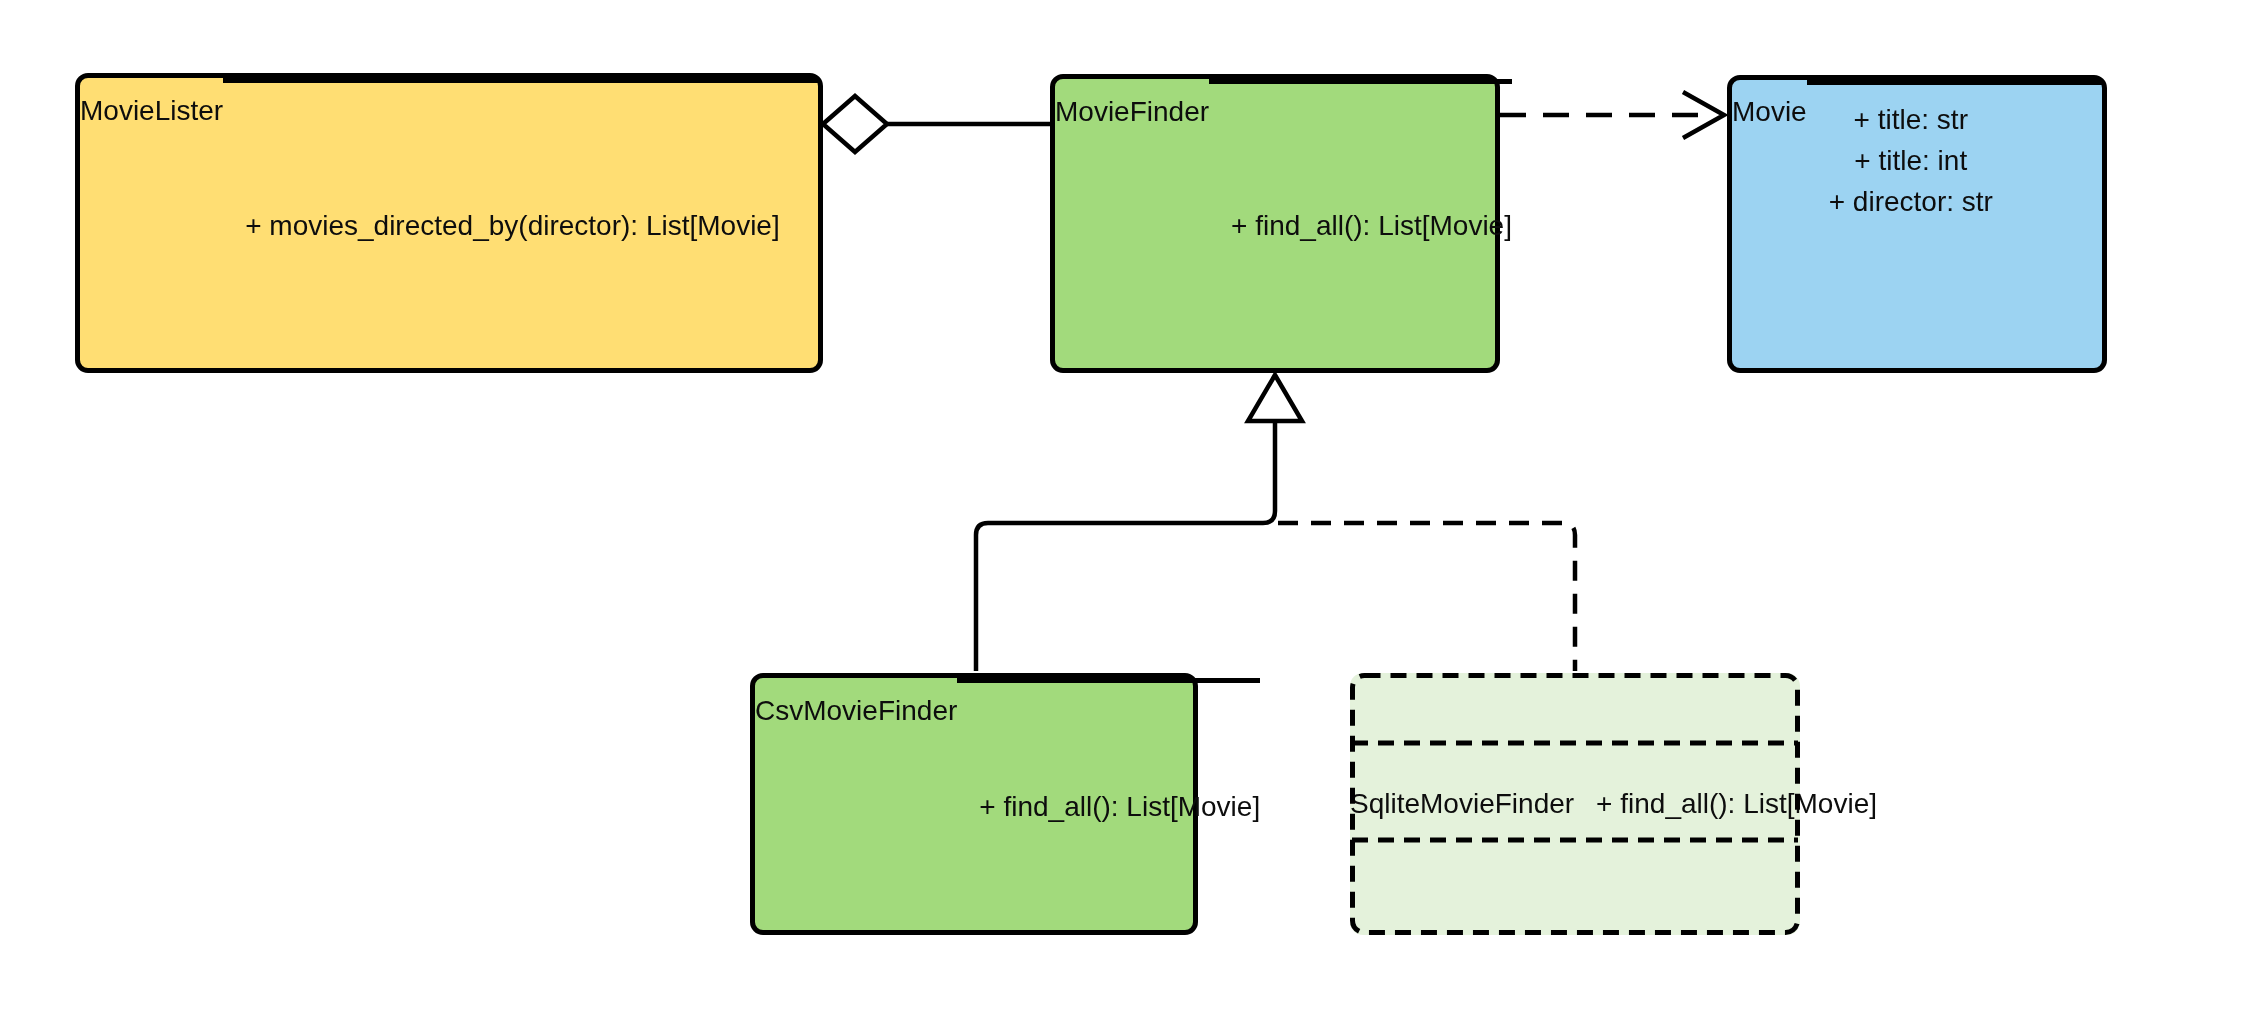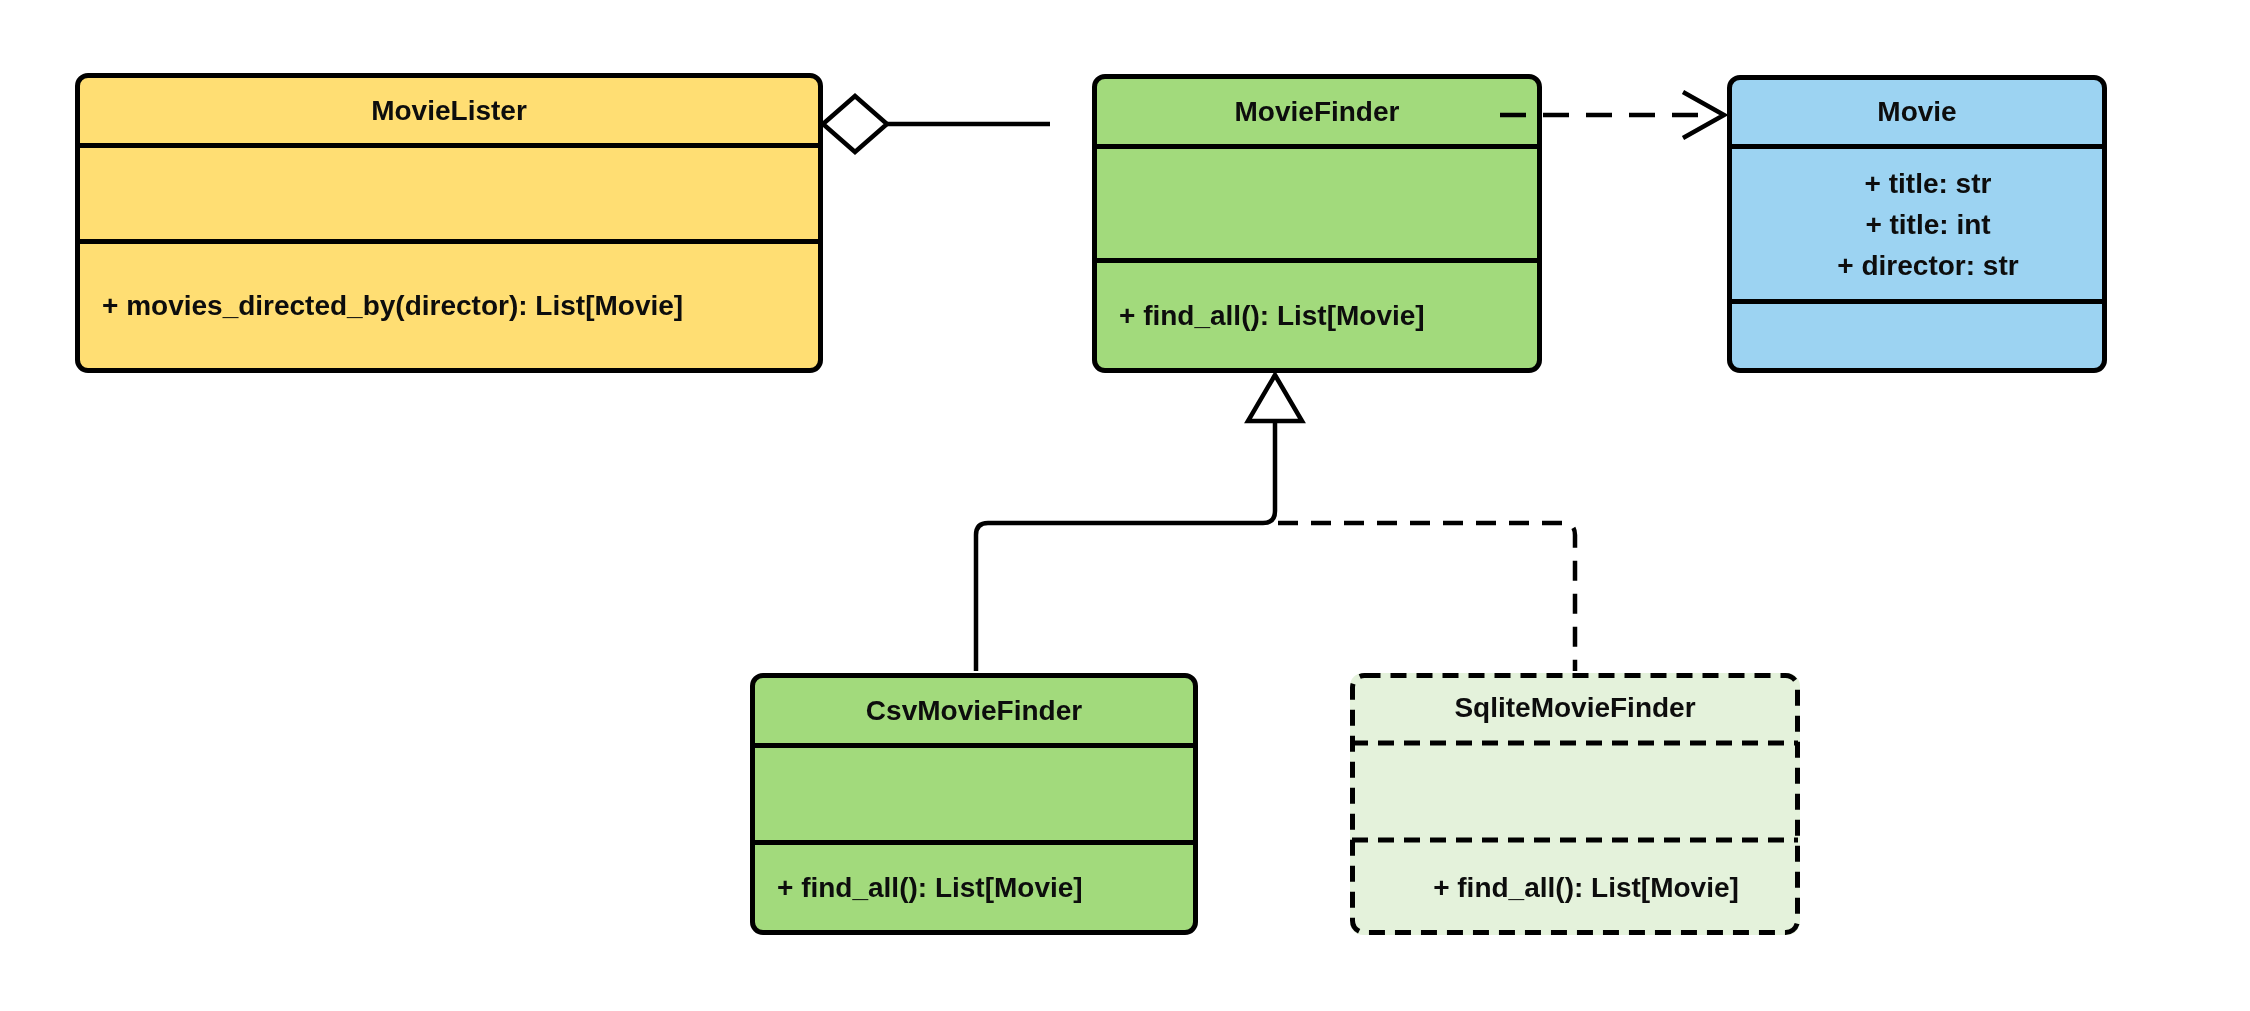--- a/index.html
+++ b/index.html
@@ -1,22 +1,22 @@
 <!DOCTYPE html>
 <html><head>
 <meta charset="utf-8">
 <style>
   html,body{margin:0;padding:0;background:#ffffff;}
   .canvas{
     position:relative;width:2250px;height:1011px;background:#ffffff;
     font-family:"Liberation Sans",sans-serif;color:#0d0d0d;overflow:hidden;
   }
   .node{
-    position:absolute;box-sizing:border-box;display:flex;flex-direction:column;
-    border:5px solid #000;border-radius:13px;font-weight:bold;
+    position:absolute;box-sizing:border-box;display:flex;flex-direction:row;
+    border:5px solid #000;border-radius:13px;
   }
   .node.dashed{border:none;border-radius:13px;}
   .fill-yellow{background:#FFDE73;}
   .fill-green{background:#A2DA7C;}
   .fill-blue{background:#9CD3F2;}
   .fill-pale{background:#E4F2DB;align-items:center;}
   .comp{box-sizing:border-box;flex:0 0 auto;}
   .comp-sep{border-top:5px solid #000;} 
   .comp-title{display:flex;align-items:center;justify-content:center;font-size:28px;}
   .comp-members{
@@ -36,21 +36,21 @@
   <div class="node fill-yellow" style="left:75px;top:73px;width:748px;height:300px;">
     <div class="comp comp-title" style="height:65px;">
       <span>MovieLister</span>
     </div>
     <div class="comp comp-sep" style="height:96px;"></div>
     <div class="comp comp-sep comp-members comp-grow">
       <div class="member">+ movies_directed_by(director): List[Movie]</div>
     </div>
   </div>
 
-  <div class="node fill-green" style="left:1092px;top:74px;width:450px;height:299px;">
+  <div class="node fill-green" style="left:1050px;top:74px;width:450px;height:299px;">
     <div class="comp comp-title" style="height:65px;">
       <span>MovieFinder</span>
     </div>
     <div class="comp comp-sep" style="height:114px;"></div>
     <div class="comp comp-sep comp-members comp-grow">
       <div class="member">+ find_all(): List[Movie]</div>
     </div>
   </div>
 
   <div class="node fill-blue lh40" style="left:1727px;top:75px;width:380px;height:298px;">

